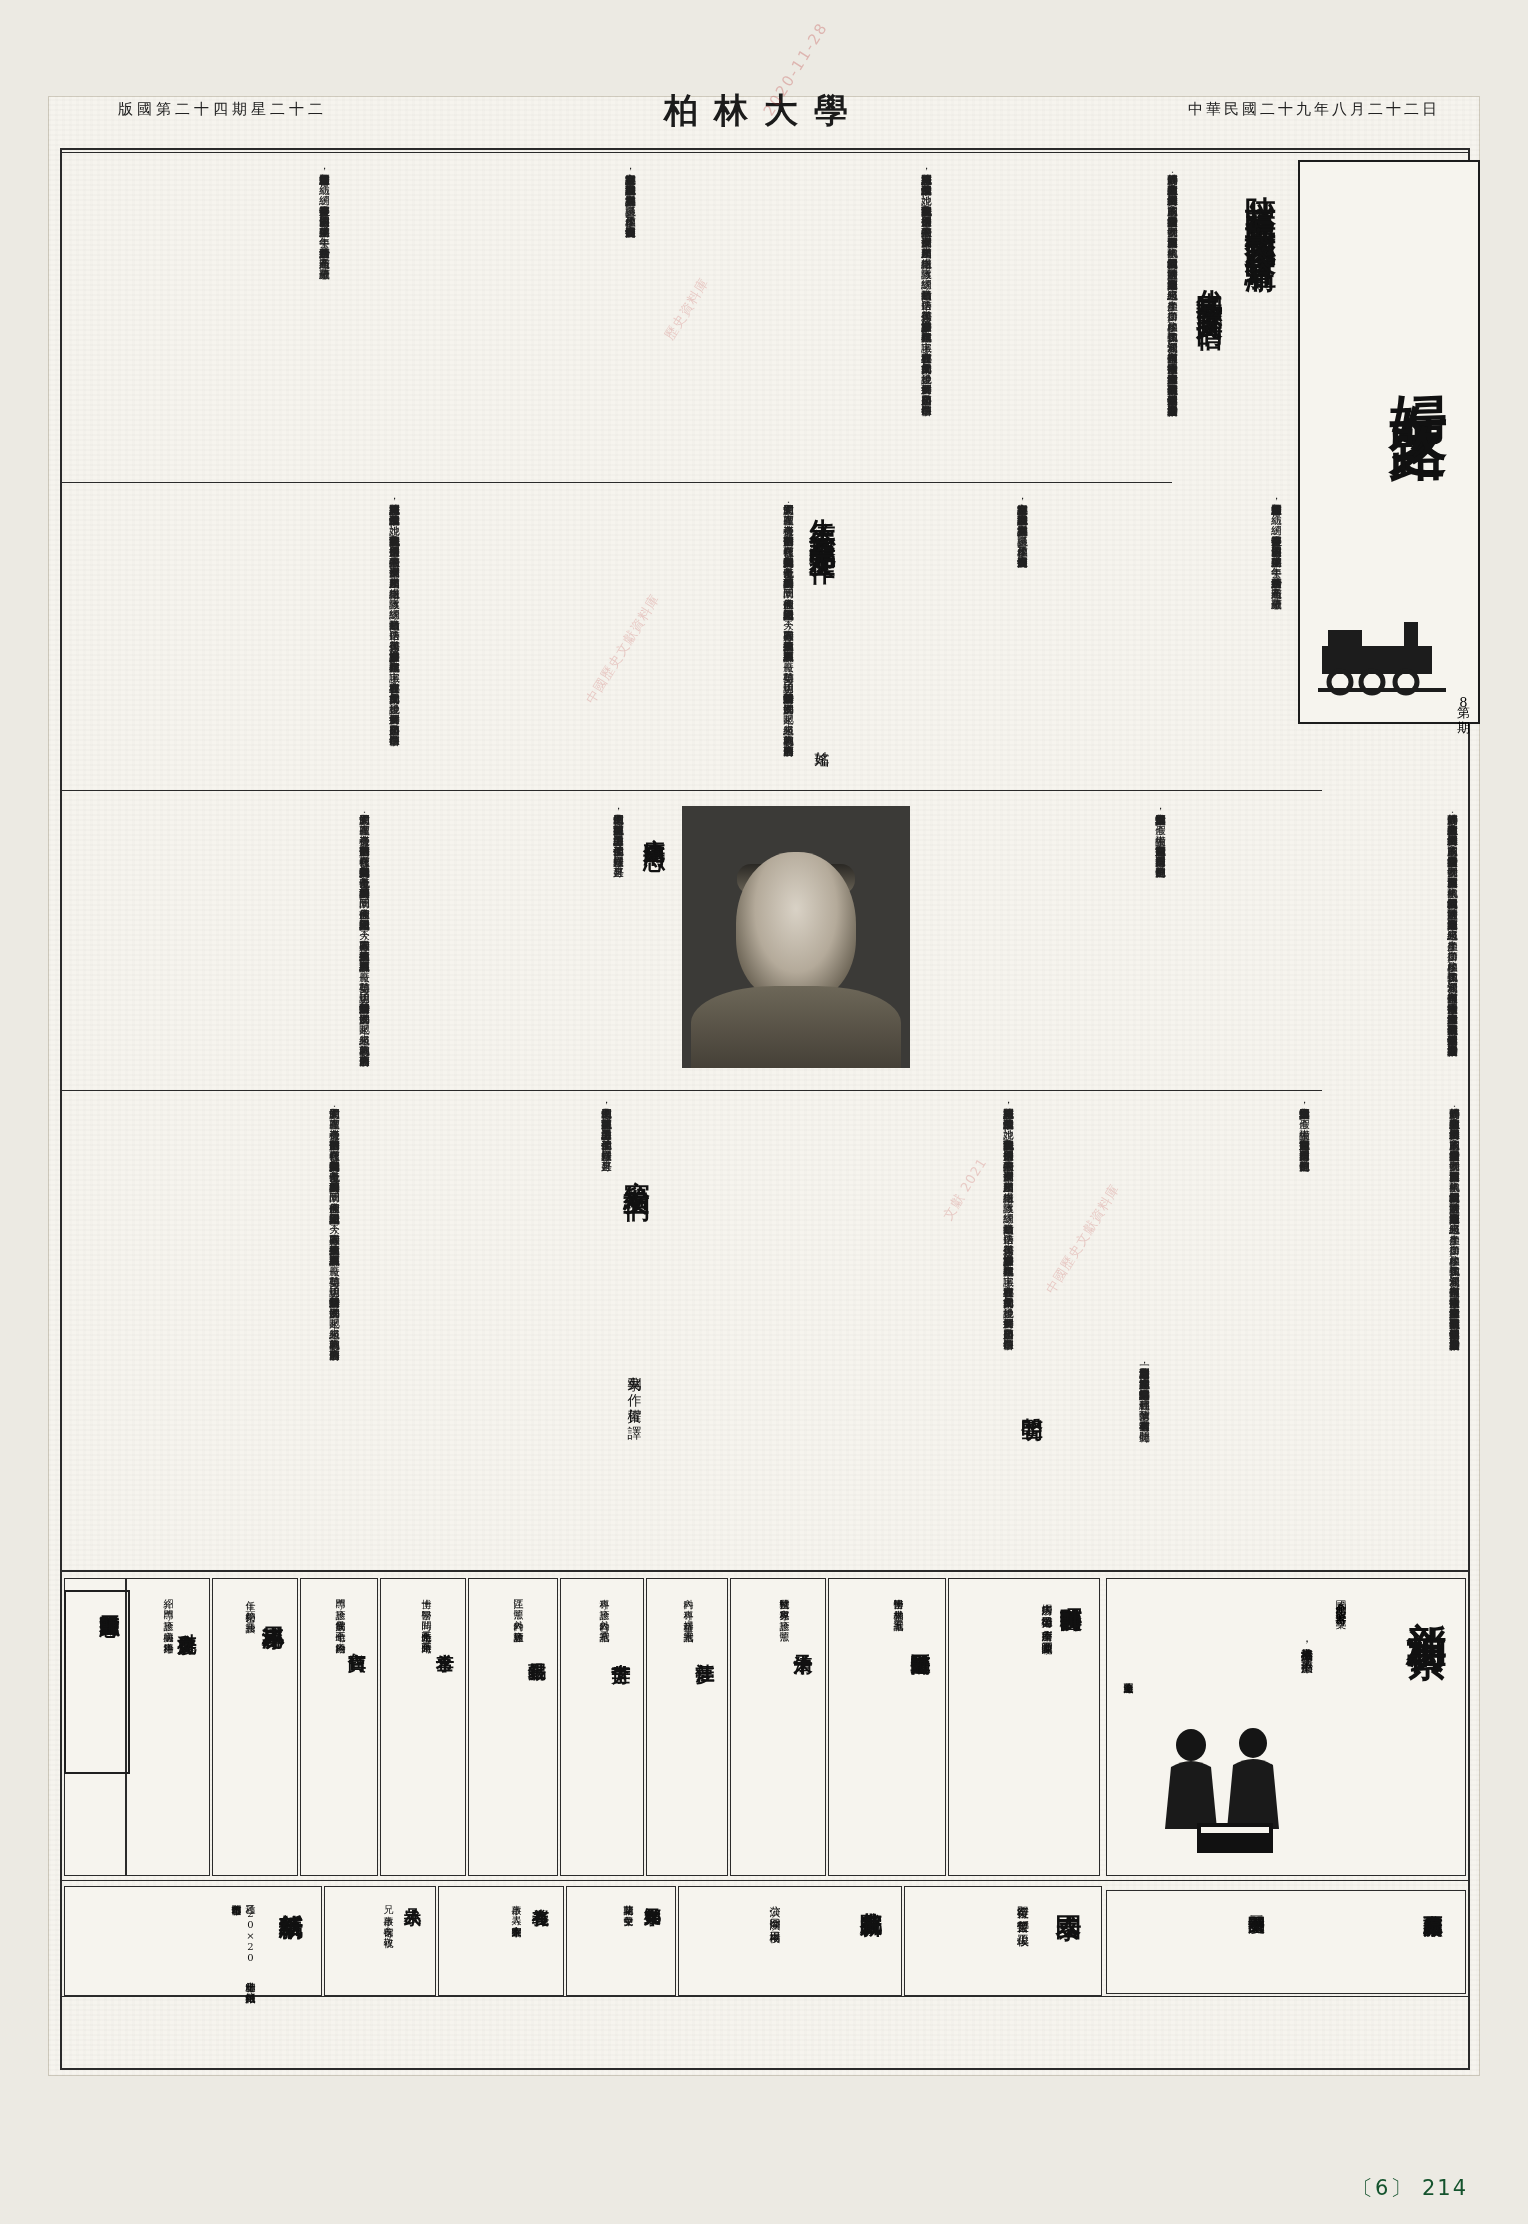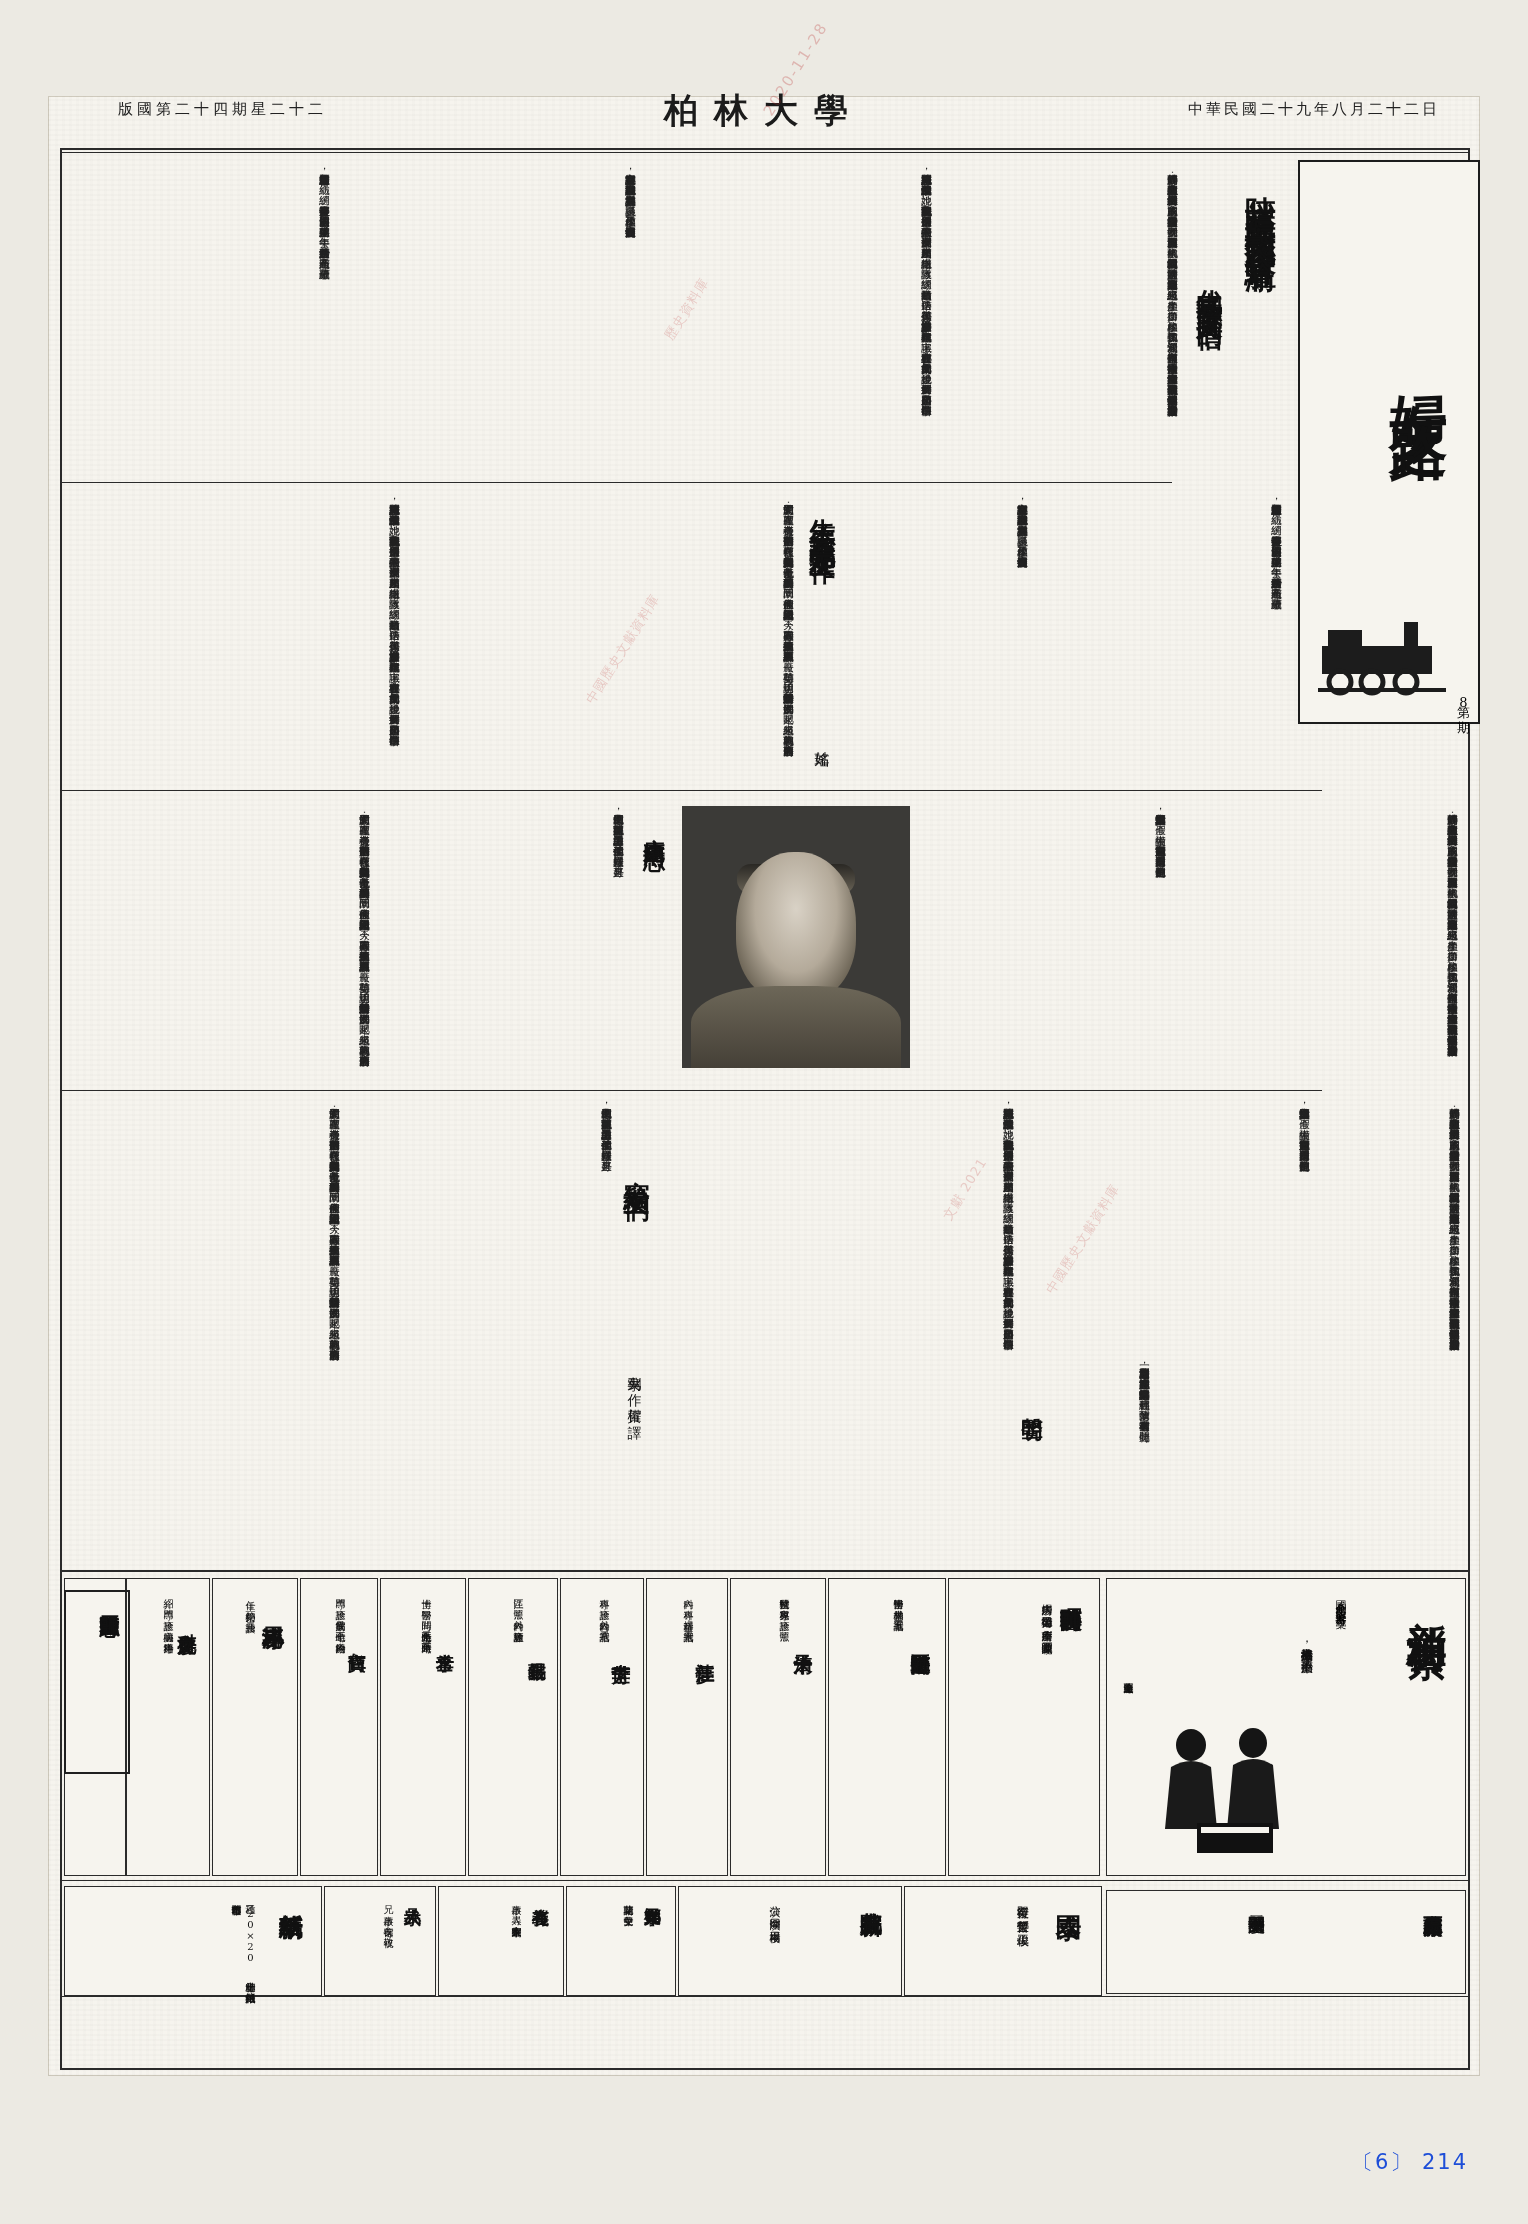--- a/index.html
+++ b/index.html
@@ -64,22 +64,22 @@
   .adtext{writing-mode:vertical-rl;text-orientation:upright;
           font-family:"DejaVu Serif",serif;color:#111;}
 
   .bigad-title{position:absolute;right:10px;top:10px;writing-mode:vertical-rl;
       text-orientation:upright;font-size:40px;font-weight:700;letter-spacing:6px;
       font-family:"DejaVu Serif",serif;color:#111;}
   .bigad-sub{position:absolute;right:60px;top:16px;writing-mode:vertical-rl;
       text-orientation:upright;font-size:12px;letter-spacing:2px;}
   .figures{position:absolute;left:8px;bottom:8px;width:150px;height:150px;}
 
-  .footer-num{position:absolute;right:60px;bottom:48px;
-      font-family:"DejaVu Sans",sans-serif;font-size:21px;color:#1d4ed8;letter-spacing:2px;}
+  .footer-num{position:absolute;right:60px;bottom:22px;
+      font-family:"DejaVu Sans",sans-serif;font-size:21px;color:#14532d;letter-spacing:2px;}
 
   .wm{position:absolute;color:rgba(190,60,60,.30);font-family:"DejaVu Sans",sans-serif;
       font-size:15px;letter-spacing:2px;transform:rotate(-58deg);white-space:nowrap;
       pointer-events:none;}
   .wm2{position:absolute;color:rgba(190,60,60,.22);font-family:"DejaVu Sans",sans-serif;
       font-size:13px;letter-spacing:1px;transform:rotate(-58deg);white-space:nowrap;
       pointer-events:none;}
 
   .hl-1{font-size:31px;letter-spacing:5px;}
   .hl-2{font-size:26px;letter-spacing:4px;}

